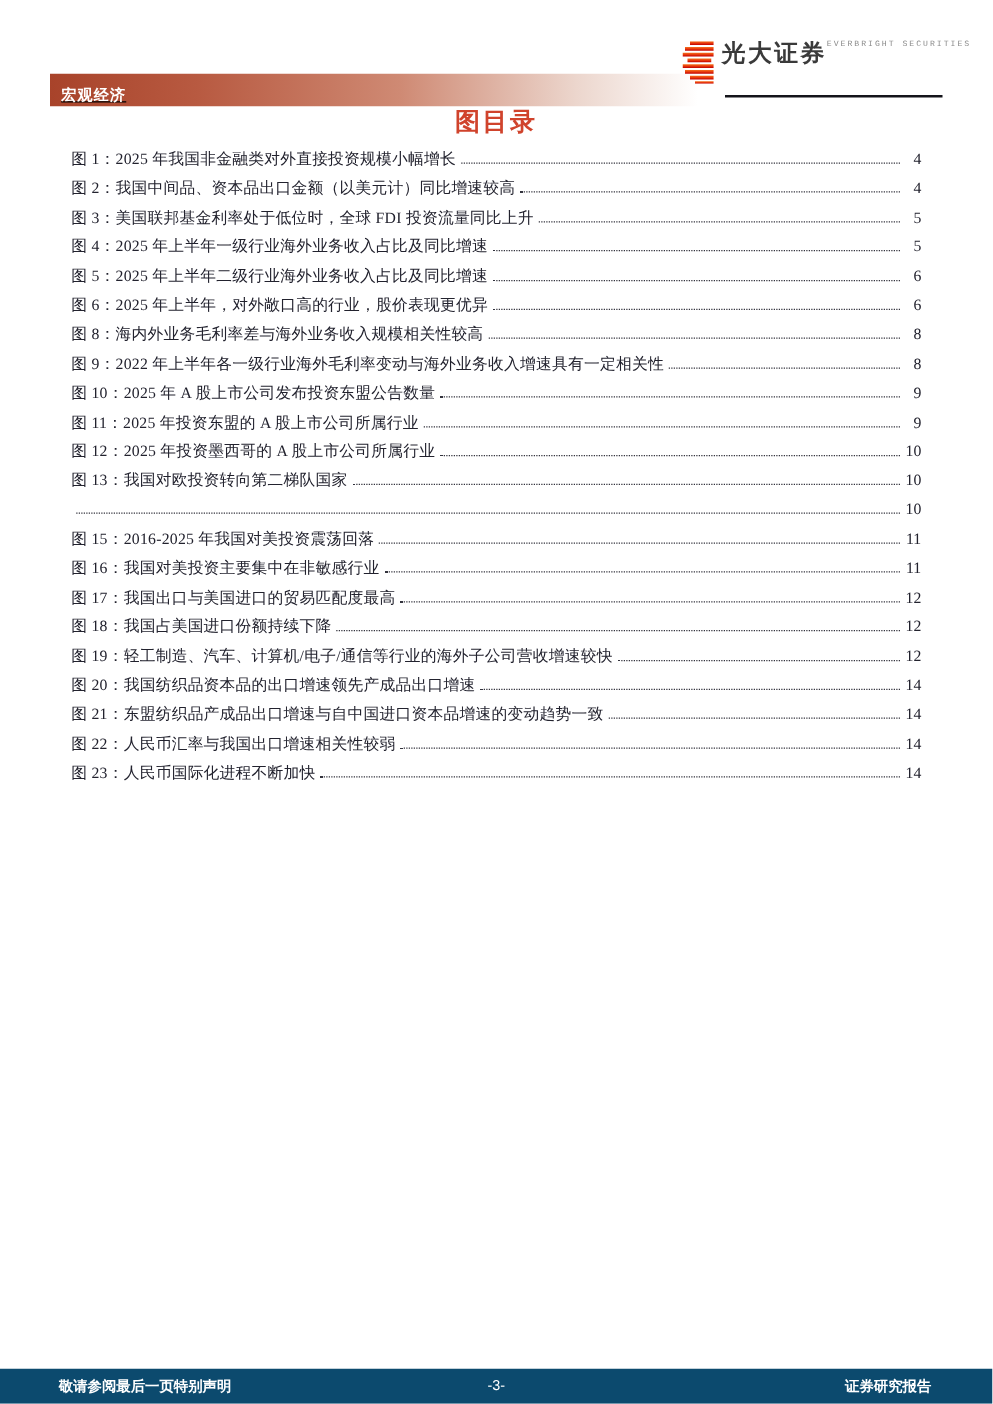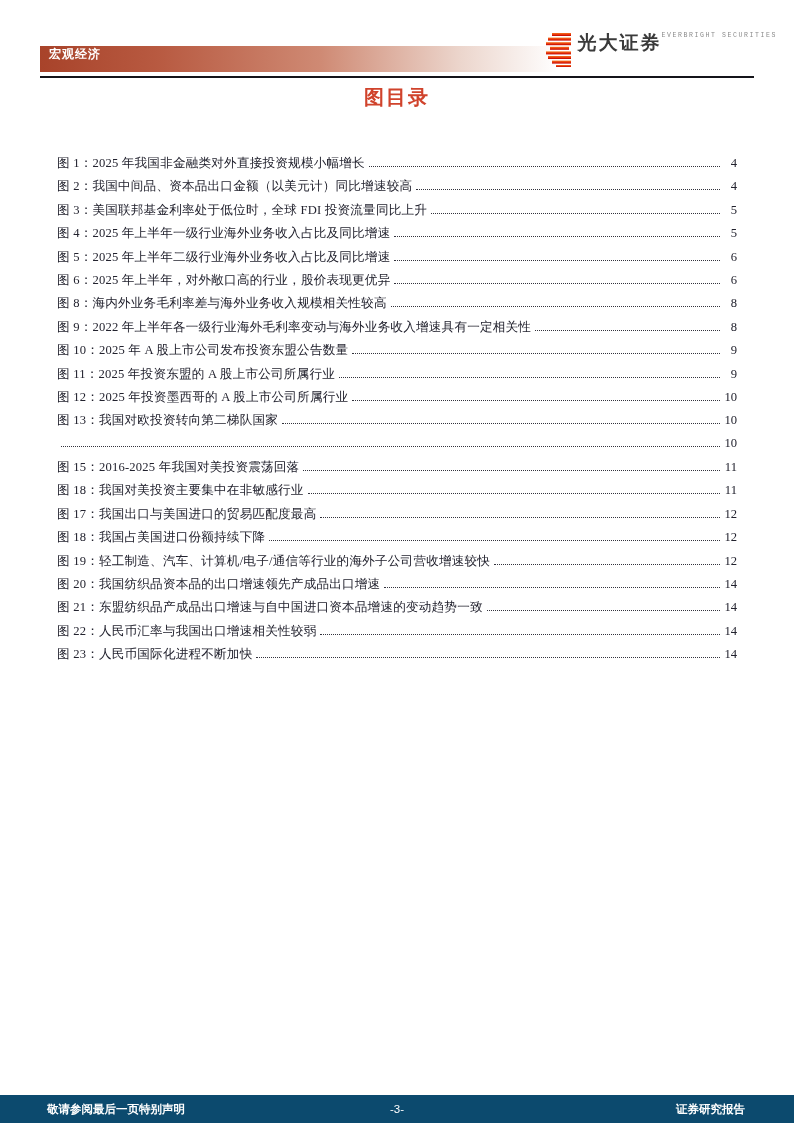--- a/index.html
+++ b/index.html
@@ -11,23 +11,23 @@
     overflow:hidden;
   }
   .page{position:absolute;inset:0;}
 
   
   .header{
     position:absolute;left:40px;right:40px;top:36px;height:40px;
     border-bottom:2px solid #14141a;
   }
   .header-bar{
-    position:absolute;left:0;top:10px;height:26px;width:540px;
+    position:absolute;left:0;top:23px;height:26px;width:540px;
     background:linear-gradient(to right,#a8432a 0%,#b85a41 22%,#cf8a74 52%,#ecd6cd 78%,#ffffff 96%);
-    display:flex;align-items:flex-start;
+    display:flex;align-items:flex-end;text-decoration:underline;
   }
   .section-label{
     color:#ffffff;font-size:12px;font-weight:bold;
     padding-left:9px;letter-spacing:1px;
   }
   .logo{
     position:absolute;right:-23px;top:-4px;height:38px;
     display:flex;align-items:flex-start;
   }
   .logo-mark{width:25px;height:34px;margin-right:6px;margin-top:1px;}
@@ -47,21 +47,20 @@
     text-align:center;
     font-size:20px;font-weight:bold;color:#d0432c;
     letter-spacing:2px;
   }
 
   
   .toc{
     position:absolute;left:57px;right:57px;top:119px;
     font-family:"Liberation Serif","DejaVu Serif",serif;
     color:#22222e;
-    margin-top:36px;
   }
   .toc-row{
     display:flex;align-items:baseline;
     height:23.4px;font-size:12.6px;
   }
   .toc-label{white-space:nowrap;letter-spacing:0.2px;}
   .toc-leader{
     flex:1 1 auto;margin:0 3px 3px 4px;
     border-bottom:1.7px dotted #33333d;
     min-width:10px;
@@ -182,21 +181,21 @@
       <div class="toc-row">
         <span class="toc-leader"></span>
         <span class="toc-page">10</span>
       </div>
       <div class="toc-row">
         <span class="toc-label">图 15：2016-2025 年我国对美投资震荡回落</span>
         <span class="toc-leader"></span>
         <span class="toc-page">11</span>
       </div>
       <div class="toc-row">
-        <span class="toc-label">图 18：我国对美投资主要集中在非敏感行业</span>
+        <span class="toc-label">图 16：我国对美投资主要集中在非敏感行业</span>
         <span class="toc-leader"></span>
         <span class="toc-page">11</span>
       </div>
       <div class="toc-row">
         <span class="toc-label">图 17：我国出口与美国进口的贸易匹配度最高</span>
         <span class="toc-leader"></span>
         <span class="toc-page">12</span>
       </div>
       <div class="toc-row">
         <span class="toc-label">图 18：我国占美国进口份额持续下降</span>

